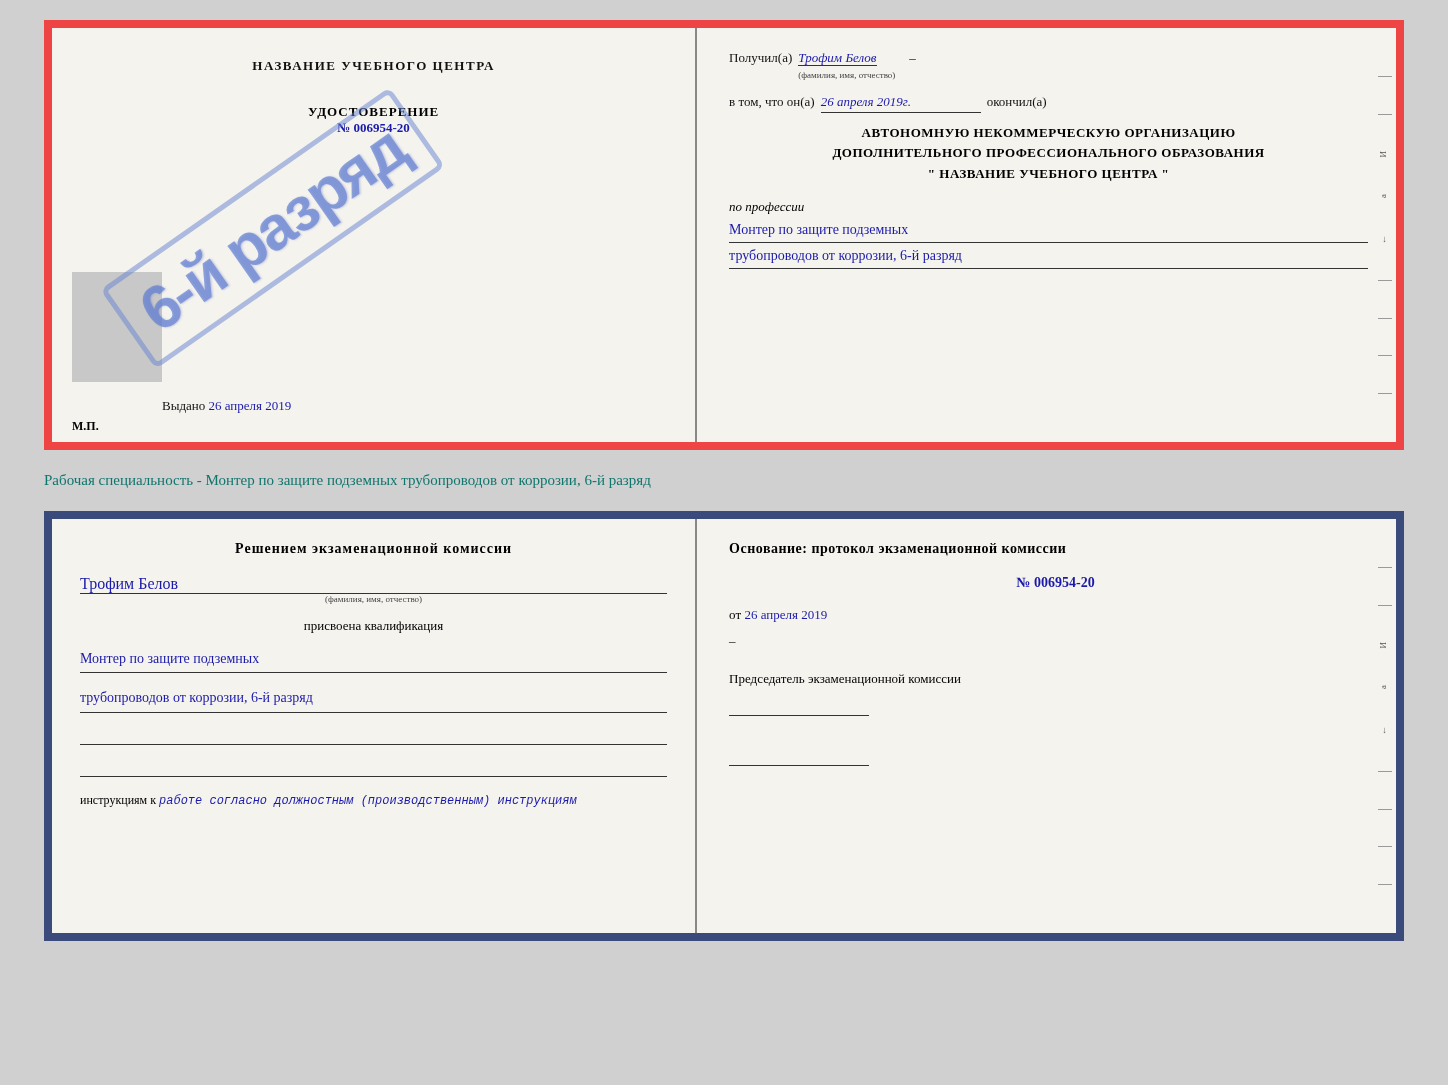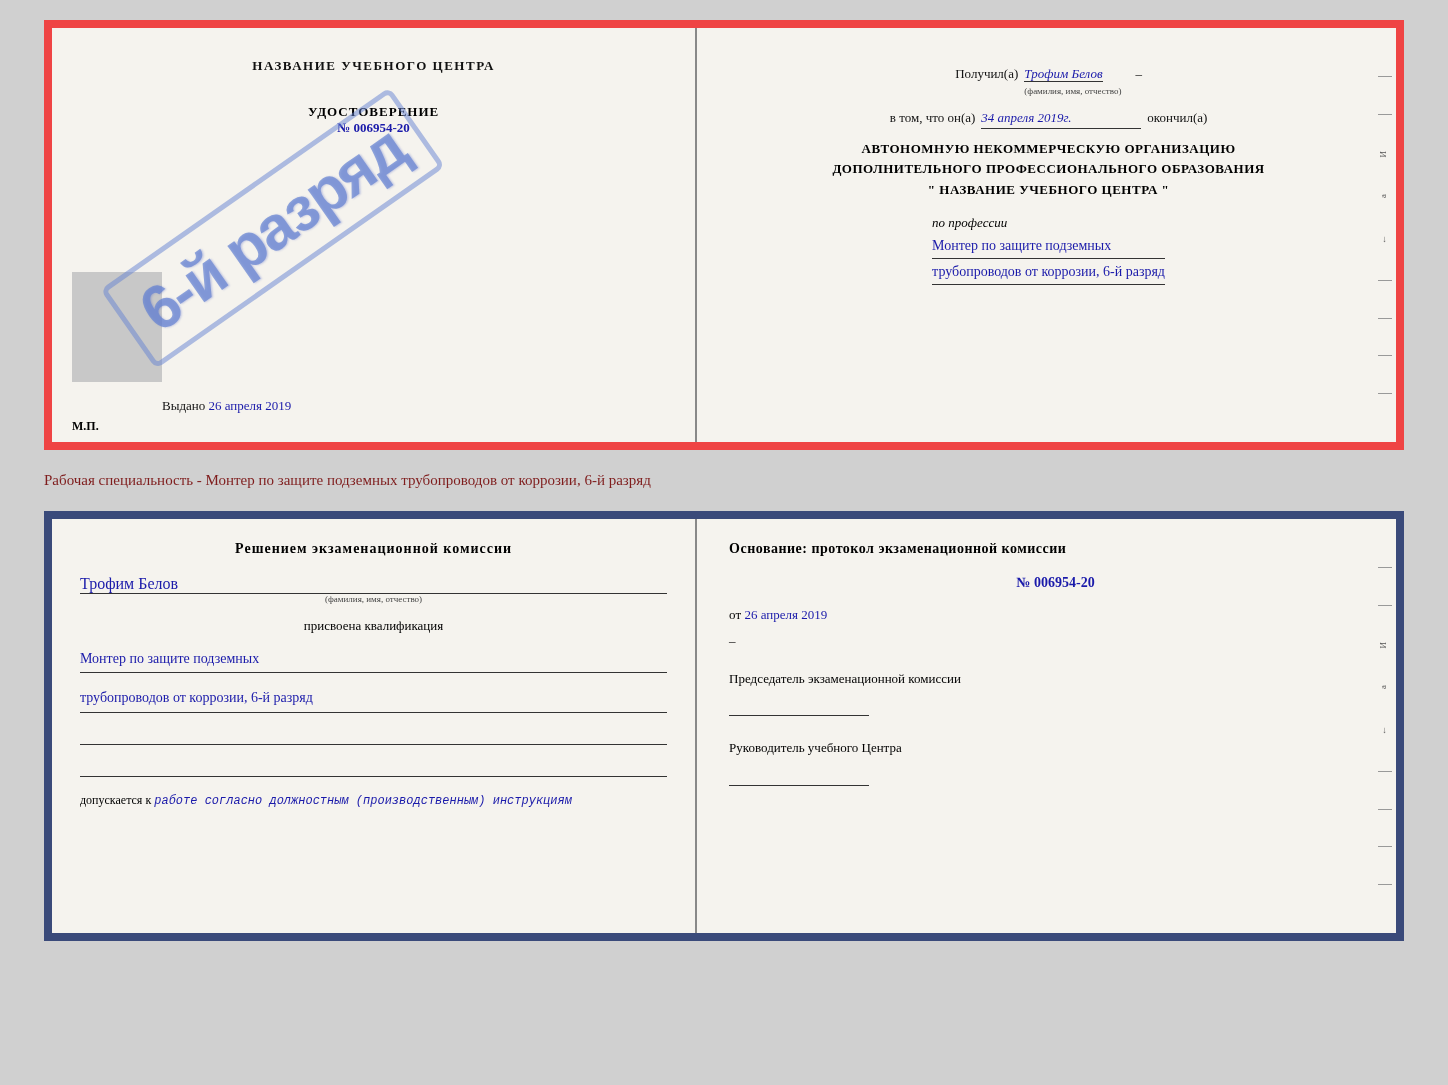--- a/index.html
+++ b/index.html
@@ -31,26 +31,25 @@
       border-right: 2px solid #888;
       padding: 20px 24px;
       position: relative;
       display: flex;
       flex-direction: column;
       align-items: center;
     }
 
     .cert-right {
       width: 52%;
-      padding: 36px 28px 20px 32px;
+      padding: 20px 28px 20px 32px;
       display: flex;
       flex-direction: column;
       gap: 10px;
       position: relative;
-      align-items: center;
     }
 
     .cert-title {
       font-size: 13px;
       font-weight: bold;
       letter-spacing: 1.5px;
       text-align: center;
       margin-top: 10px;
       color: #111;
       text-transform: uppercase;
@@ -195,21 +194,21 @@
       color: #555;
       writing-mode: vertical-rl;
       transform: rotate(180deg);
       white-space: nowrap;
     }
 
     
     .specialty-text {
       width: 1360px;
       font-size: 15px;
-      color: #7f1d1d;
+      color: #0f766e;
       padding: 4px 0;
       line-height: 1.4;
     }
 
     
     .certificate-bottom {
       display: flex;
       width: 1360px;
       height: 430px;
       background: #f5f3ee;
@@ -363,21 +362,21 @@
       <span class="right-line-label">Получил(а)</span>
       <span style="display:inline-block;">
         <span class="right-line-value long" style="font-family:'Comic Sans MS',cursive;color:#1a1aaa;border-bottom:1px solid #333;">Трофим Белов</span>
         <span class="fio-sub">(фамилия, имя, отчество)</span>
       </span>
       <span style="margin-left:8px;">–</span>
     </div>
 
     <div class="right-line">
       <span class="right-line-label">в том, что он(а)</span>
-      <span class="right-line-value" style="font-family:'Comic Sans MS',cursive;color:#1a1aaa;border-bottom:1px solid #333;min-width:160px;">34 апреля 2019г.</span>
+      <span class="right-line-value" style="font-family:'Comic Sans MS',cursive;color:#1a1aaa;border-bottom:1px solid #333;min-width:160px;">26 апреля 2019г.</span>
       <span class="right-line-label">окончил(а)</span>
     </div>
 
     <div class="right-block-center">
       <div>АВТОНОМНУЮ НЕКОММЕРЧЕСКУЮ ОРГАНИЗАЦИЮ</div>
       <div>ДОПОЛНИТЕЛЬНОГО ПРОФЕССИОНАЛЬНОГО ОБРАЗОВАНИЯ</div>
       <div>" НАЗВАНИЕ УЧЕБНОГО ЦЕНТРА "</div>
     </div>
 
     <div class="profession-block">
@@ -414,21 +413,21 @@
 
     <div class="assigned-text">присвоена квалификация</div>
 
     <span class="profession-hw">Монтер по защите подземных</span>
     <span class="profession-hw">трубопроводов от коррозии, 6-й разряд</span>
 
     <span class="blank-line"></span>
     <span class="blank-line"></span>
 
     <div class="допуск-text">
-      <span>допускается к</span>
+      <span>инструкциям к</span>
       <span class="допуск-hw">работе согласно должностным (производственным) инструкциям</span>
     </div>
   </div>
 
   <div class="cert-bottom-right">
     <div class="osnov-title">Основание: протокол экзаменационной комиссии</div>
 
     <div class="proto-number">№ 006954-20</div>
 
     <div class="proto-date">
@@ -437,21 +436,20 @@
     </div>
 
     <span style="font-size:13px;">–</span>
 
     <div class="chairman-block">
       <div class="chairman-label">Председатель экзаменационной комиссии</div>
       <span class="sig-line"></span>
     </div>
 
     <div class="rukov-block">
-      <div class="rukov-label">Руководитель учебного Центра</div>
       <span class="sig-line"></span>
     </div>
 
     <div class="right-edge-lines">
       <div class="edge-line"></div>
       <div class="edge-line"></div>
       <span class="edge-line-text">И</span>
       <span class="edge-line-text">а</span>
       <span class="edge-line-text">←</span>
       <div class="edge-line"></div>

